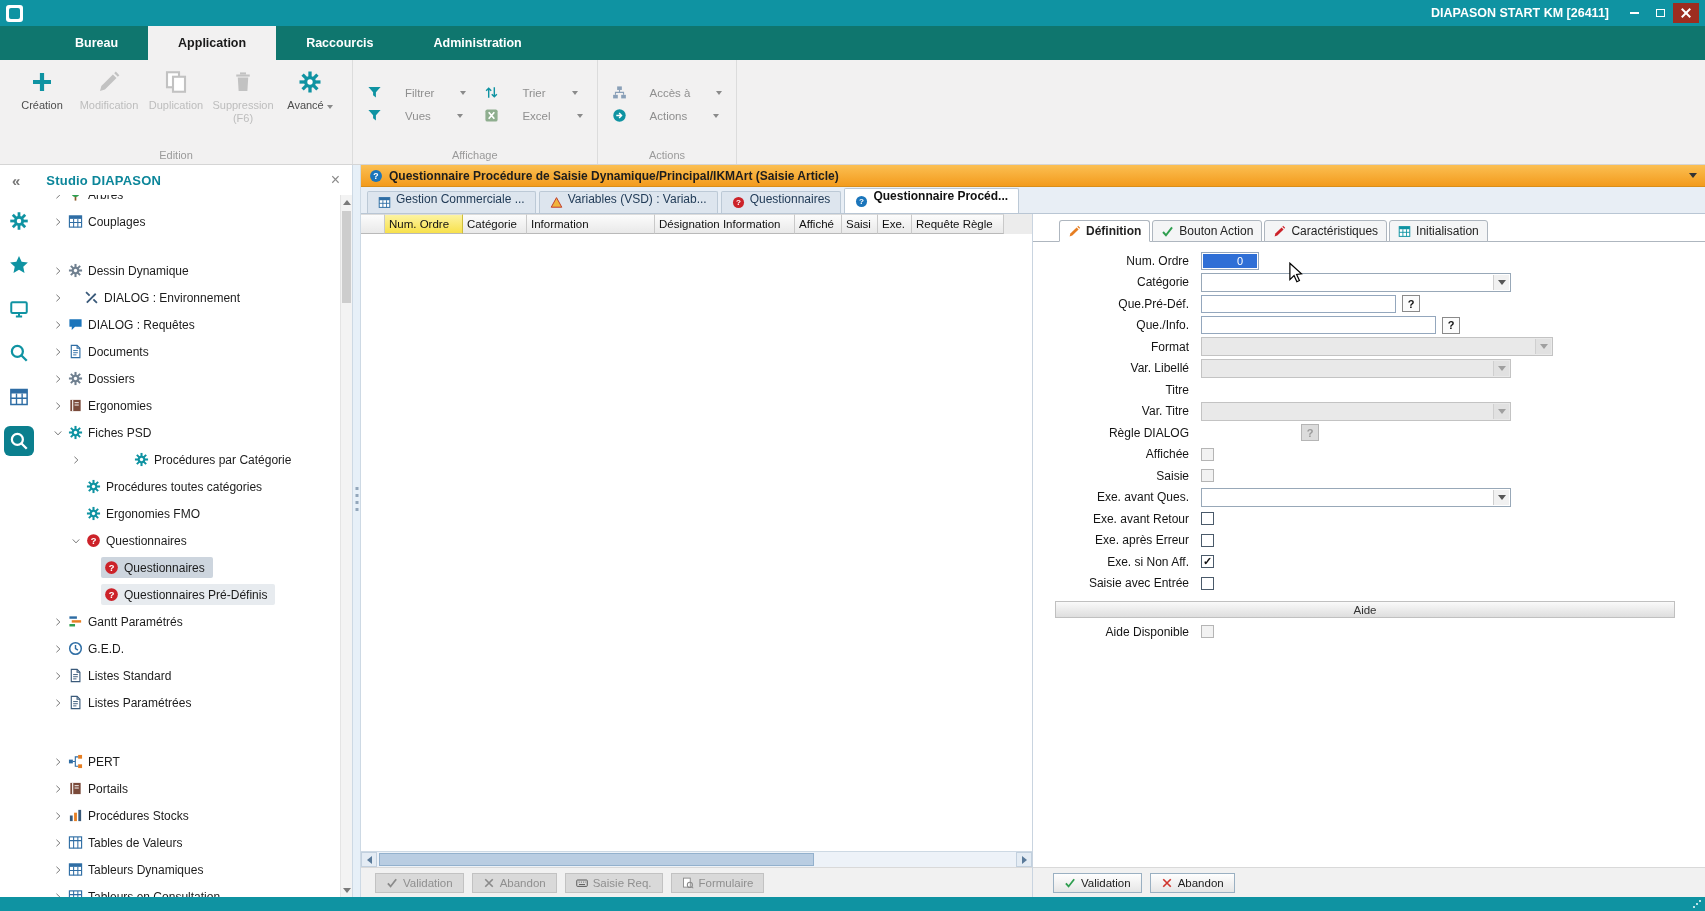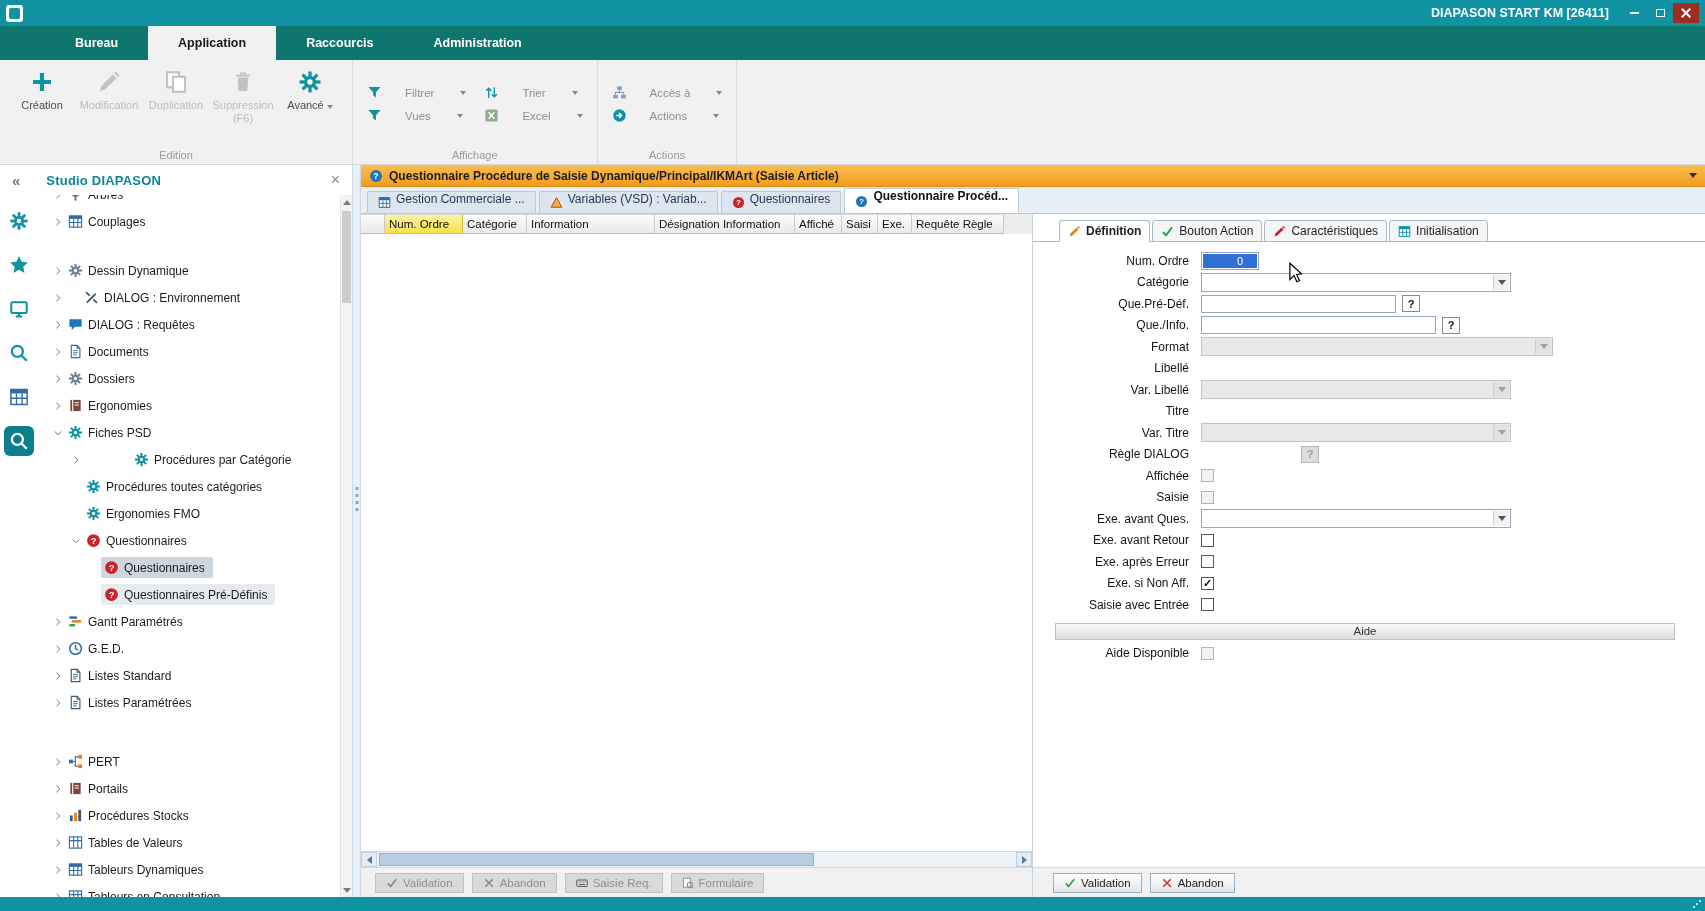--- a/index.html
+++ b/index.html
@@ -1036,24 +1036,20 @@
                 <div class="flabel">Format</div>
                 <div class="fctrl">
                   <div class="select sel-xwide disabled">
                     <span class="arrowbox">
                       <i></i>
                     </span>
                   </div>
                 </div>
               </div>
               <div class="frow">
-                <div class="flabel">Libellé</div>
-                <div class="fctrl"></div>
-              </div>
-              <div class="frow">
                 <div class="flabel">Var. Libellé</div>
                 <div class="fctrl">
                   <div class="select sel-wide disabled">
                     <span class="arrowbox">
                       <i></i>
                     </span>
                   </div>
                 </div>
               </div>
               <div class="frow">

